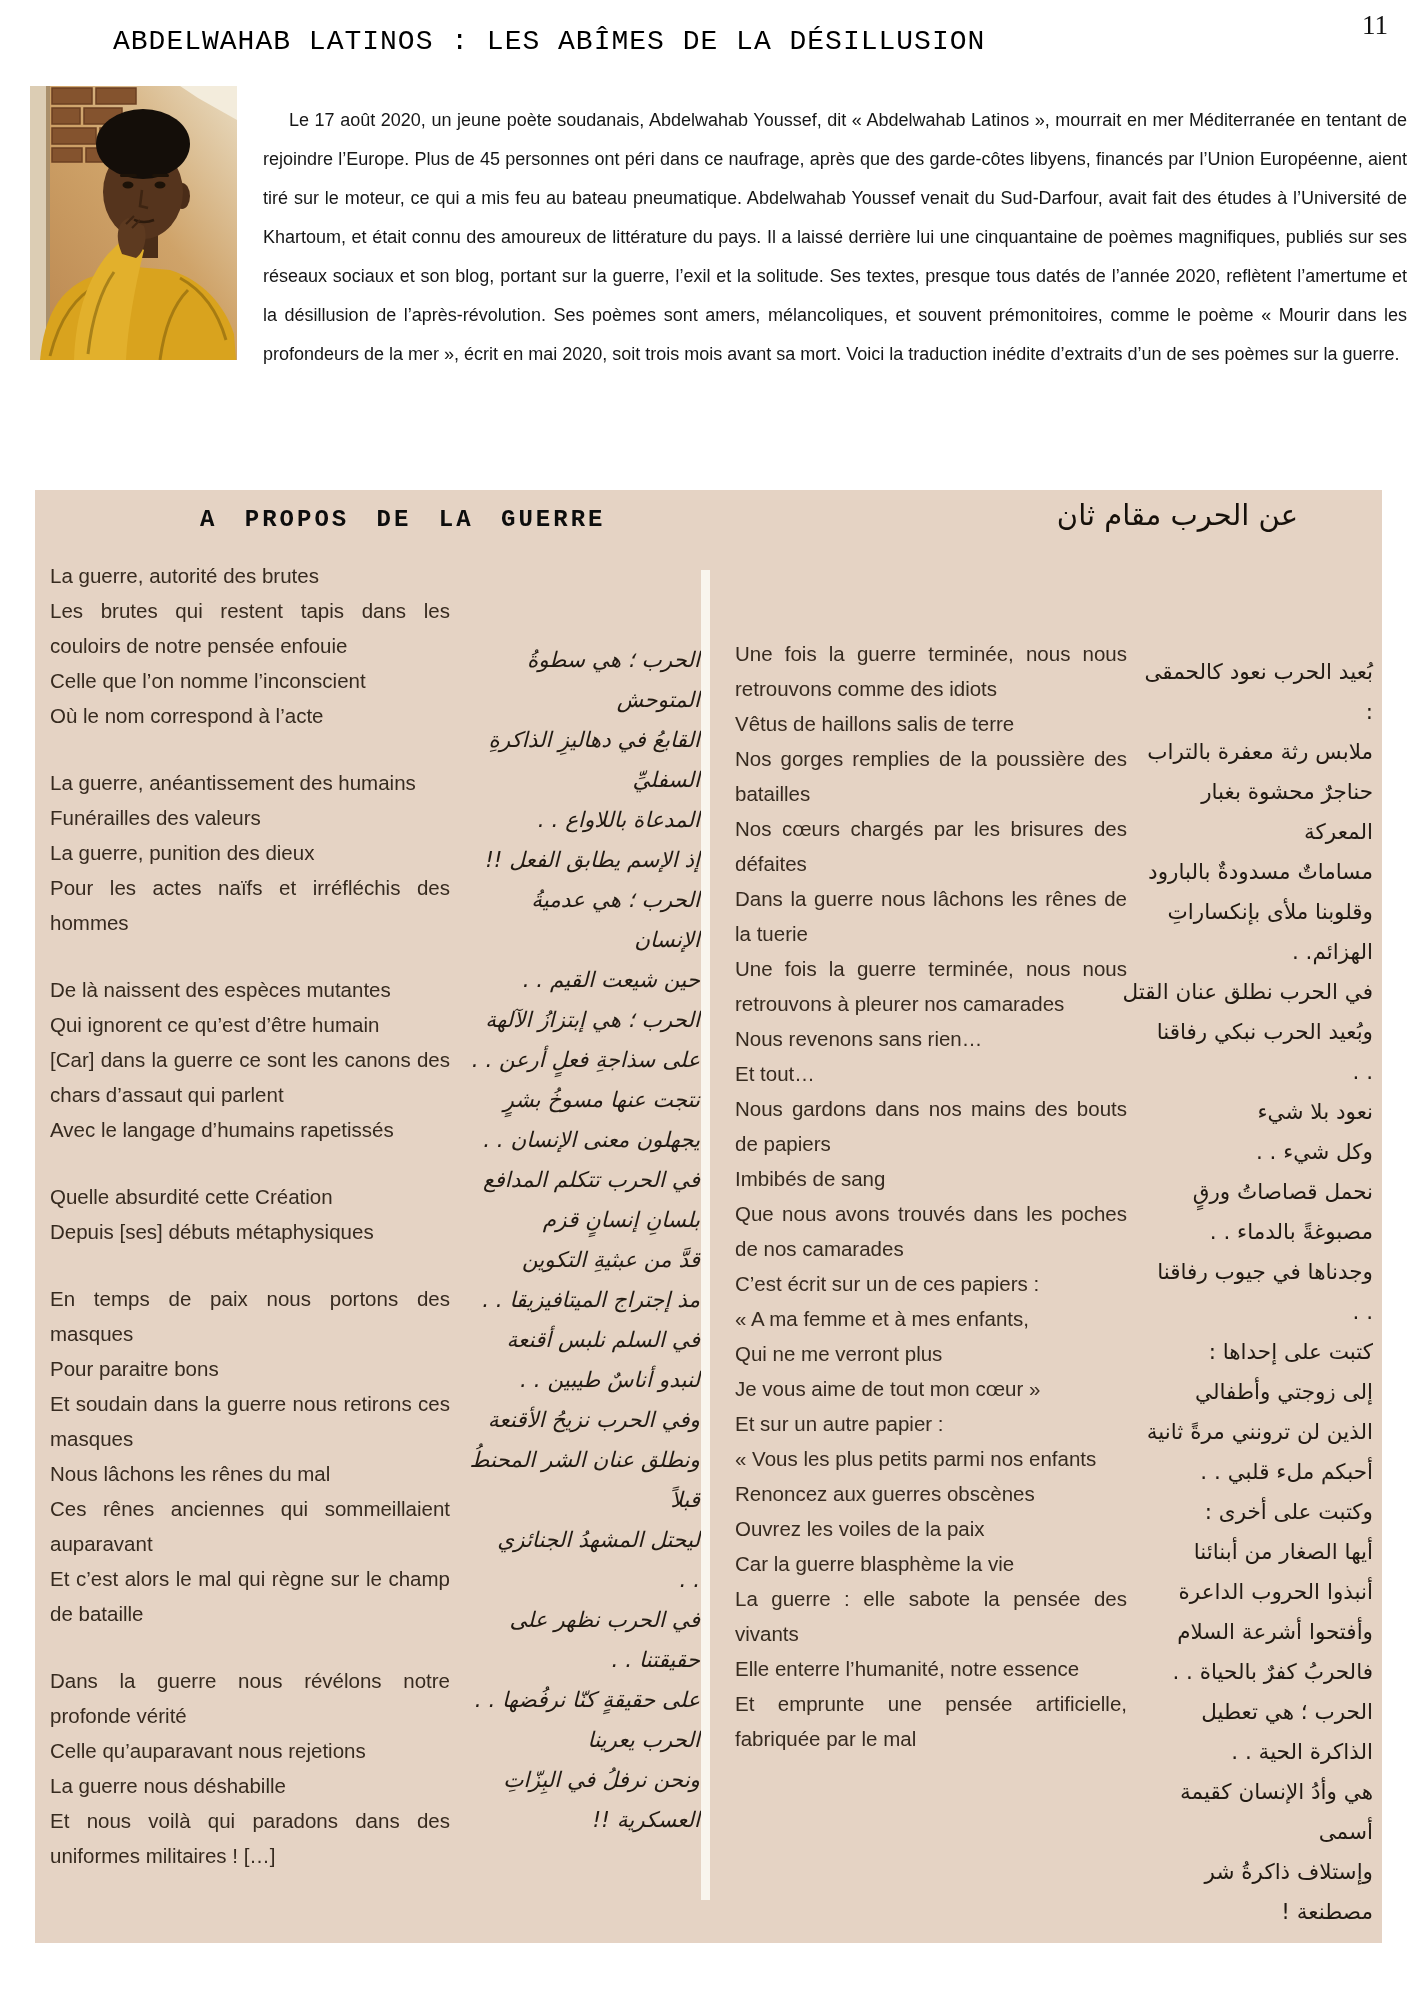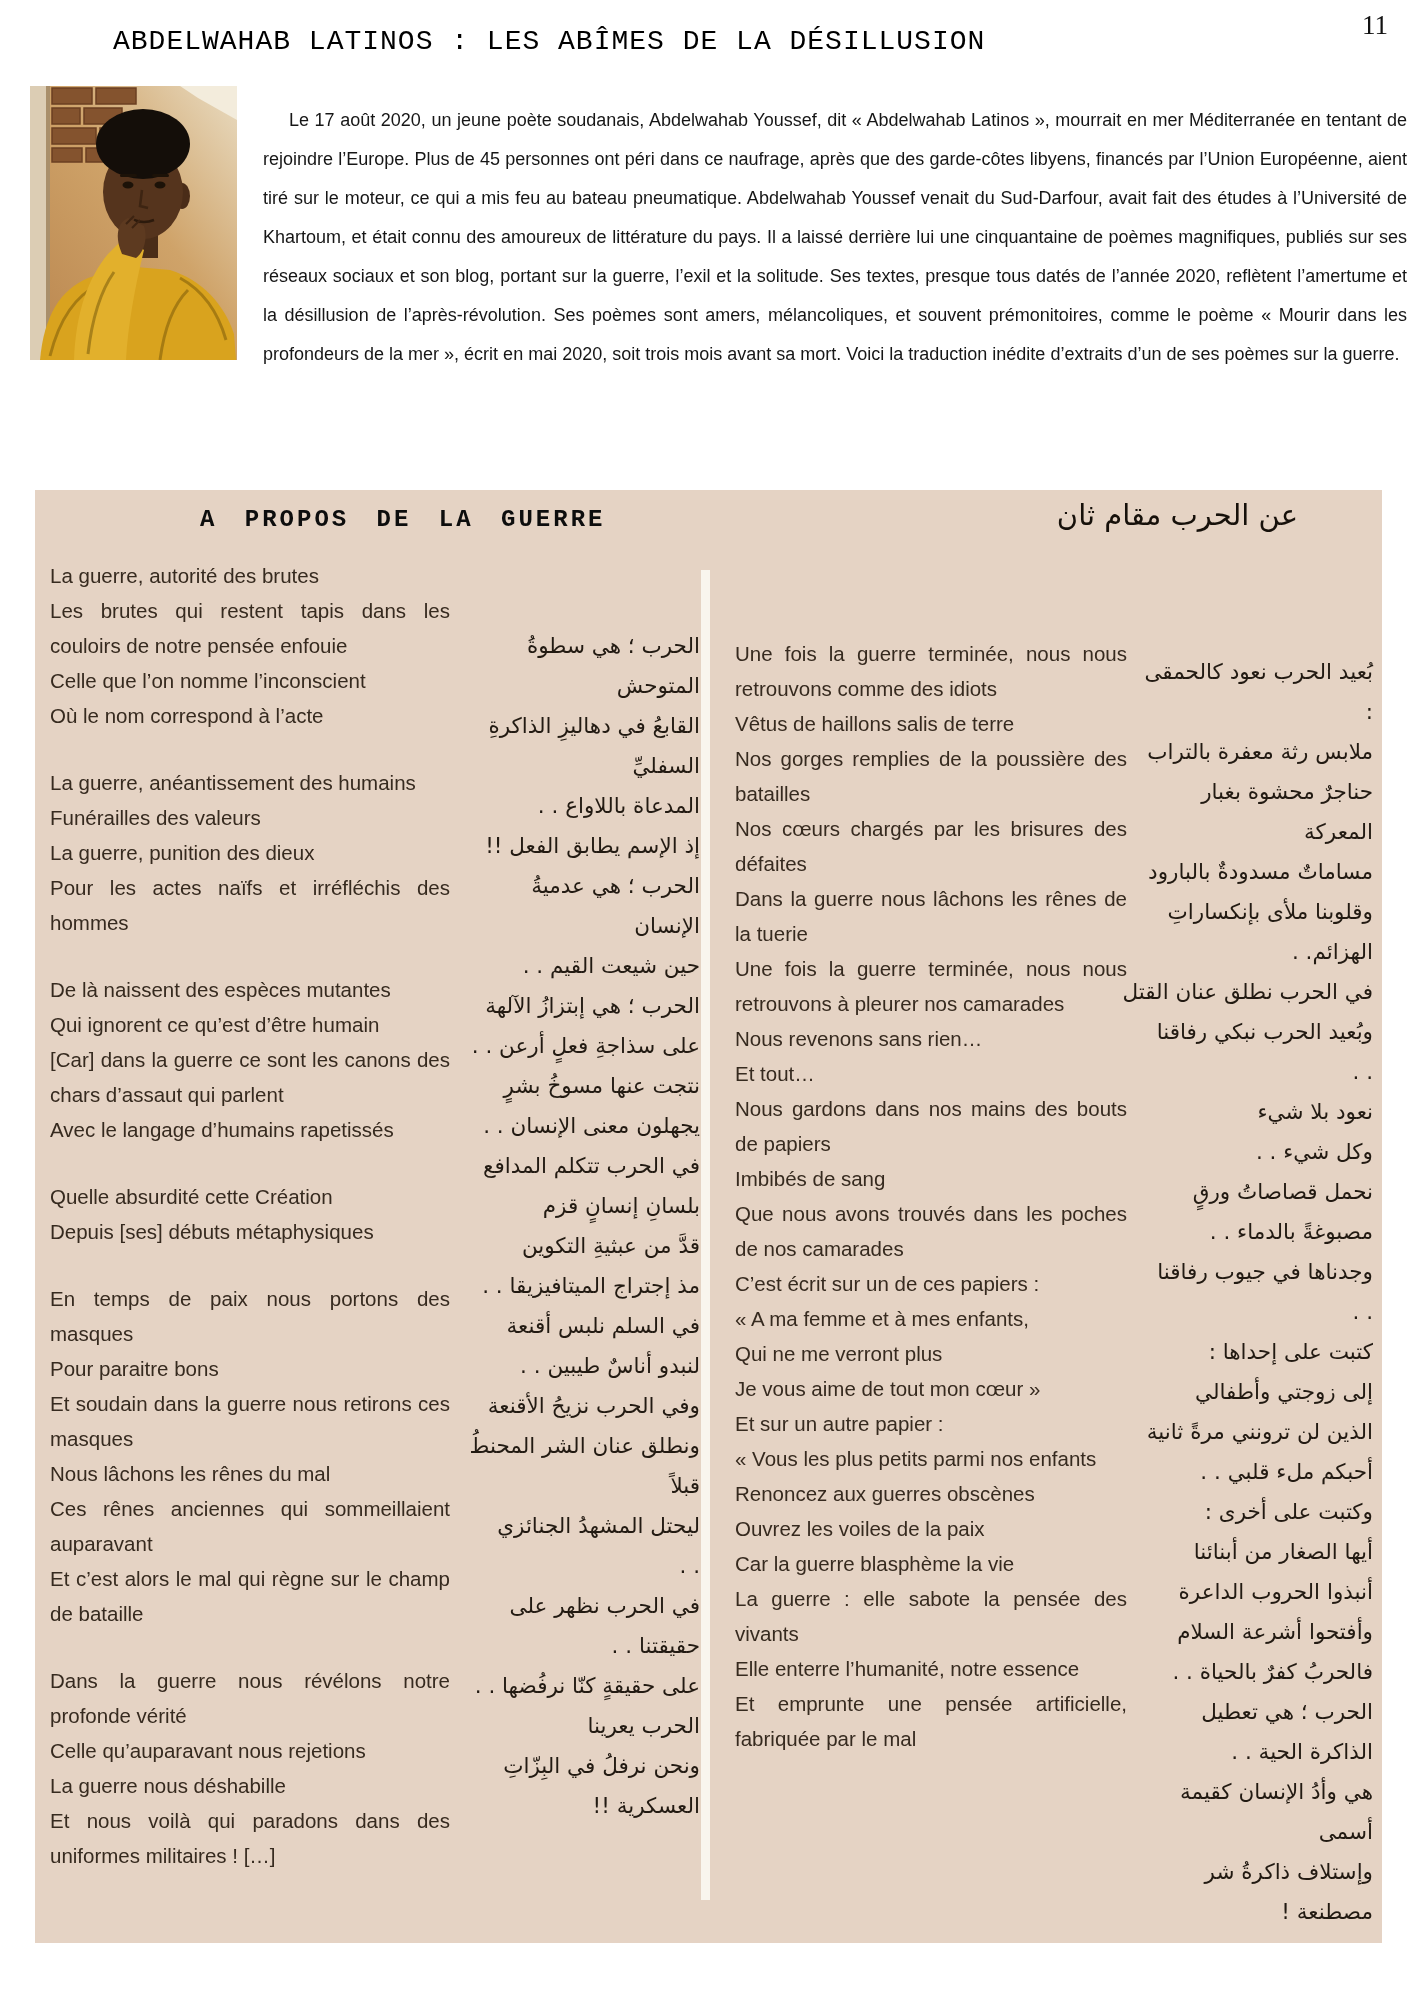--- a/index.html
+++ b/index.html
@@ -43,21 +43,21 @@
   .col { position:absolute; }
   .col-fr { font-size:20.5px; line-height:35px; color:#362a1f; }
   .col-fr .line { text-align:justify; text-align-last:left; }
   .col-fr .line.gap { height:32px; }
   .col-ar {
     font-family:"DejaVu Sans", sans-serif; font-size:21.5px;
     line-height:40px; color:#221a12; direction:rtl;
   }
   .col-ar .line { text-align:right; }
   .col1 { left:15px;   top:68px;  width:400px; }
-  .col2 { left:392px;  top:136px; width:273px; }
+  .col2 { left:392px;  top:150px; width:273px;font-style:italic; }
   .col3 { left:700px;  top:146px; width:392px; }
   .col4 { left:1072px; top:162px; width:266px; }
   .divider {
     position:absolute; left:666px; top:80px; width:9px; height:1330px;
     background:#f9f5ee;
   }
 </style>
 </head>
 <body>
 

